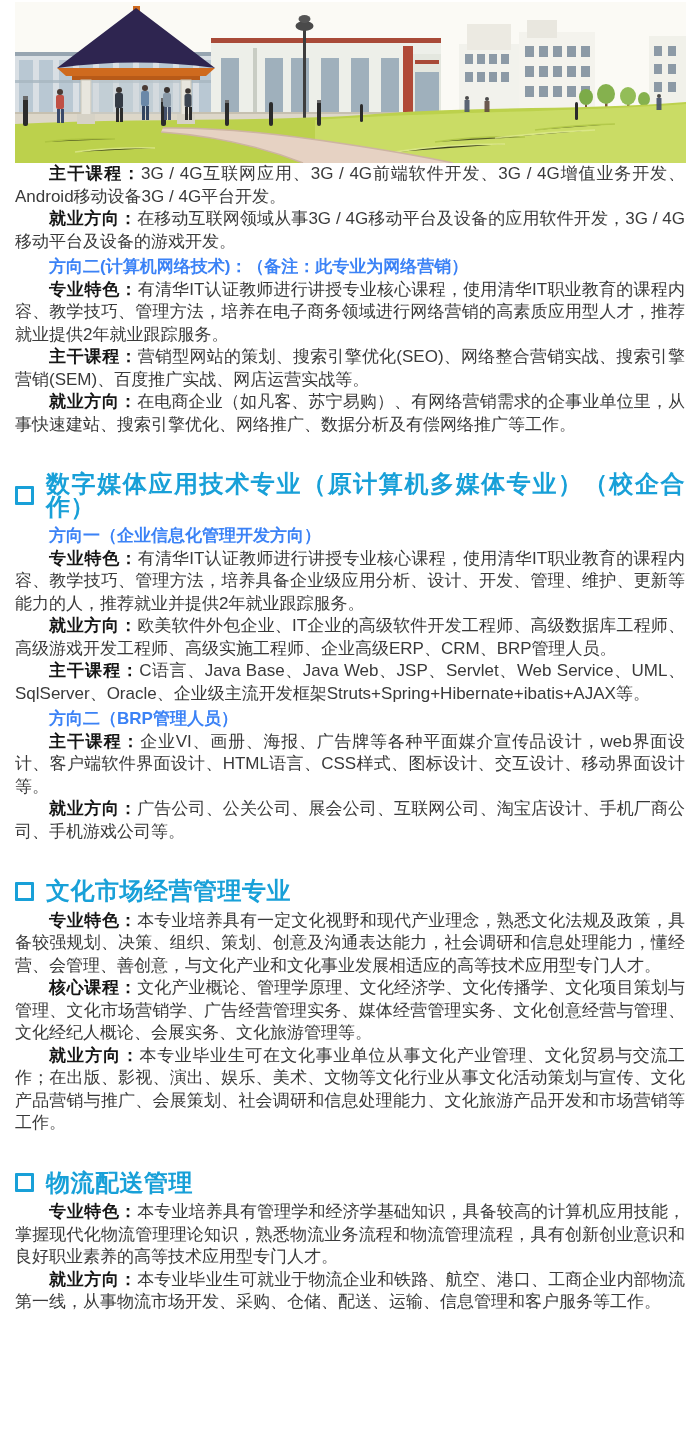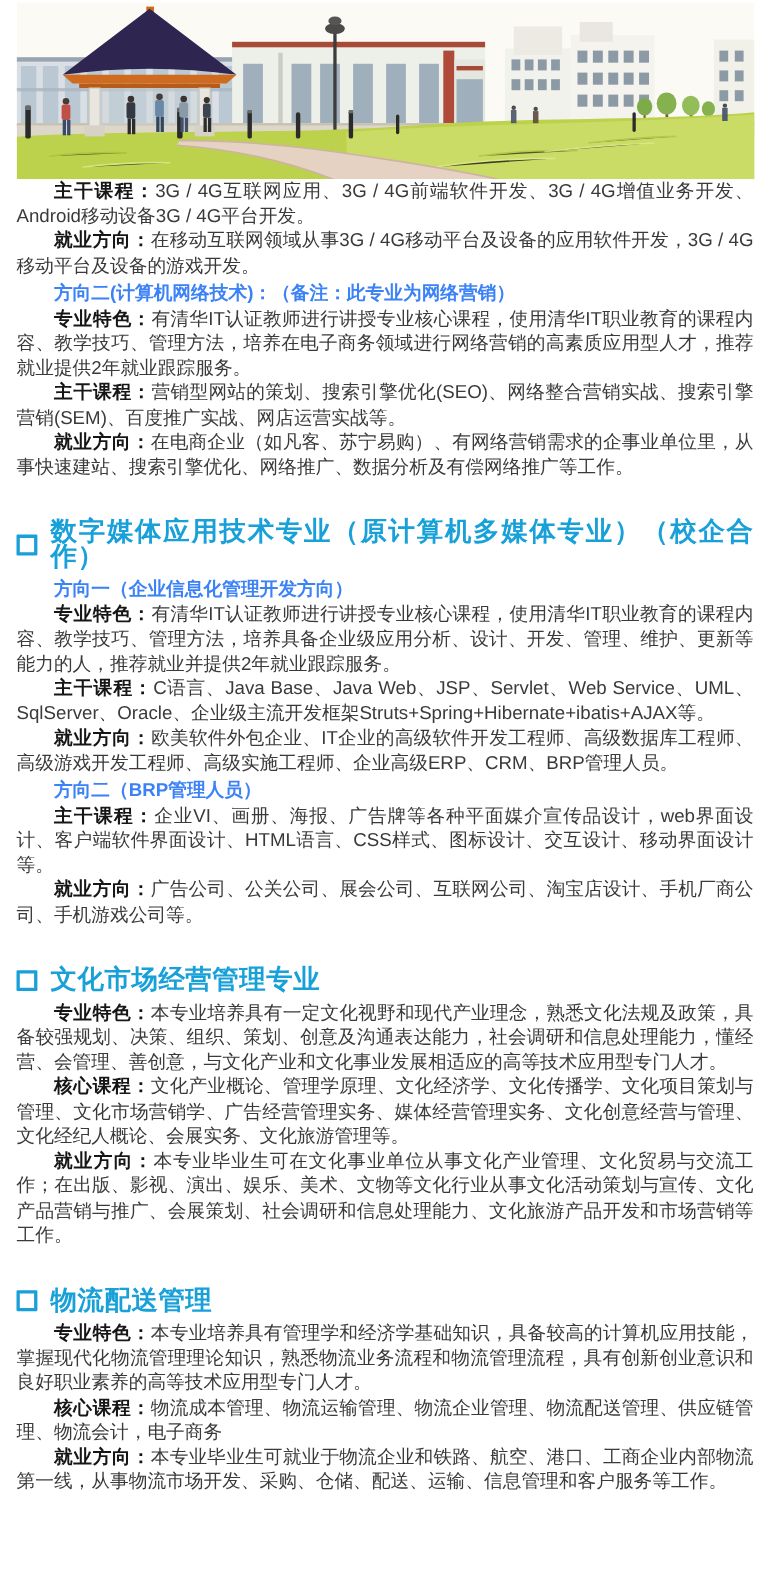--- a/index.html
+++ b/index.html
@@ -252,36 +252,35 @@
     <p class="para"><b class="lbl">专业特色：</b><span>有清华IT认证教师进行讲授专业核心课程，使用清华IT职业教育的课程内容、教学技巧、管理方法，培养在电子商务领域进行网络营销的高素质应用型人才，推荐就业提供2年就业跟踪服务。</span></p>
     <p class="para"><b class="lbl">主干课程：</b><span>营销型网站的策划、搜索引擎优化(SEO)、网络整合营销实战、搜索引擎营销(SEM)、百度推广实战、网店运营实战等。</span></p>
     <p class="para"><b class="lbl">就业方向：</b><span>在电商企业（如凡客、苏宁易购）、有网络营销需求的企事业单位里，从事快速建站、搜索引擎优化、网络推广、数据分析及有偿网络推广等工作。</span></p>
 
     <h2 class="sec">
       <span class="box"></span>
       <span>数字媒体应用技术专业（原计算机多媒体专业）（校企合作）</span>
     </h2>
     <p class="para subhead">方向一（企业信息化管理开发方向）</p>
     <p class="para"><b class="lbl">专业特色：</b><span>有清华IT认证教师进行讲授专业核心课程，使用清华IT职业教育的课程内容、教学技巧、管理方法，培养具备企业级应用分析、设计、开发、管理、维护、更新等能力的人，推荐就业并提供2年就业跟踪服务。</span></p>
+    <p class="para"><b class="lbl">就业方向：</b><span>欧美软件外包企业、IT企业的高级软件开发工程师、高级数据库工程师、高级游戏开发工程师、高级实施工程师、企业高级ERP、CRM、BRP管理人员。</span></p>
     <p class="para"><b class="lbl">主干课程：</b><span>C语言、Java Base、Java Web、JSP、Servlet、Web Service、UML、SqlServer、Oracle、企业级主流开发框架Struts+Spring+Hibernate+ibatis+AJAX等。</span></p>
-    <p class="para"><b class="lbl">就业方向：</b><span>欧美软件外包企业、IT企业的高级软件开发工程师、高级数据库工程师、高级游戏开发工程师、高级实施工程师、企业高级ERP、CRM、BRP管理人员。</span></p>
     <p class="para subhead">方向二（BRP管理人员）</p>
     <p class="para"><b class="lbl">主干课程：</b><span>企业VI、画册、海报、广告牌等各种平面媒介宣传品设计，web界面设计、客户端软件界面设计、HTML语言、CSS样式、图标设计、交互设计、移动界面设计等。</span></p>
     <p class="para"><b class="lbl">就业方向：</b><span>广告公司、公关公司、展会公司、互联网公司、淘宝店设计、手机厂商公司、手机游戏公司等。</span></p>
 
     <h2 class="sec">
       <span class="box"></span>
       <span>文化市场经营管理专业</span>
     </h2>
     <p class="para"><b class="lbl">专业特色：</b><span>本专业培养具有一定文化视野和现代产业理念，熟悉文化法规及政策，具备较强规划、决策、组织、策划、创意及沟通表达能力，社会调研和信息处理能力，懂经营、会管理、善创意，与文化产业和文化事业发展相适应的高等技术应用型专门人才。</span></p>
     <p class="para"><b class="lbl">核心课程：</b><span>文化产业概论、管理学原理、文化经济学、文化传播学、文化项目策划与管理、文化市场营销学、广告经营管理实务、媒体经营管理实务、文化创意经营与管理、文化经纪人概论、会展实务、文化旅游管理等。</span></p>
     <p class="para"><b class="lbl">就业方向：</b><span>本专业毕业生可在文化事业单位从事文化产业管理、文化贸易与交流工作；在出版、影视、演出、娱乐、美术、文物等文化行业从事文化活动策划与宣传、文化产品营销与推广、会展策划、社会调研和信息处理能力、文化旅游产品开发和市场营销等工作。</span></p>
 
     <h2 class="sec">
       <span class="box"></span>
       <span>物流配送管理</span>
     </h2>
     <p class="para"><b class="lbl">专业特色：</b><span>本专业培养具有管理学和经济学基础知识，具备较高的计算机应用技能，掌握现代化物流管理理论知识，熟悉物流业务流程和物流管理流程，具有创新创业意识和良好职业素养的高等技术应用型专门人才。</span></p>
-    <p class="para"><b class="lbl">核心课程：</b><span>物流成本管理、物流运输管理、物流企业管理、物流配送管理、供应链管理、物流会计，电子商务</span></p>
     <p class="para"><b class="lbl">就业方向：</b><span>本专业毕业生可就业于物流企业和铁路、航空、港口、工商企业内部物流第一线，从事物流市场开发、采购、仓储、配送、运输、信息管理和客户服务等工作。</span></p>
 
   </div>
 </div>
 
 </body></html>

